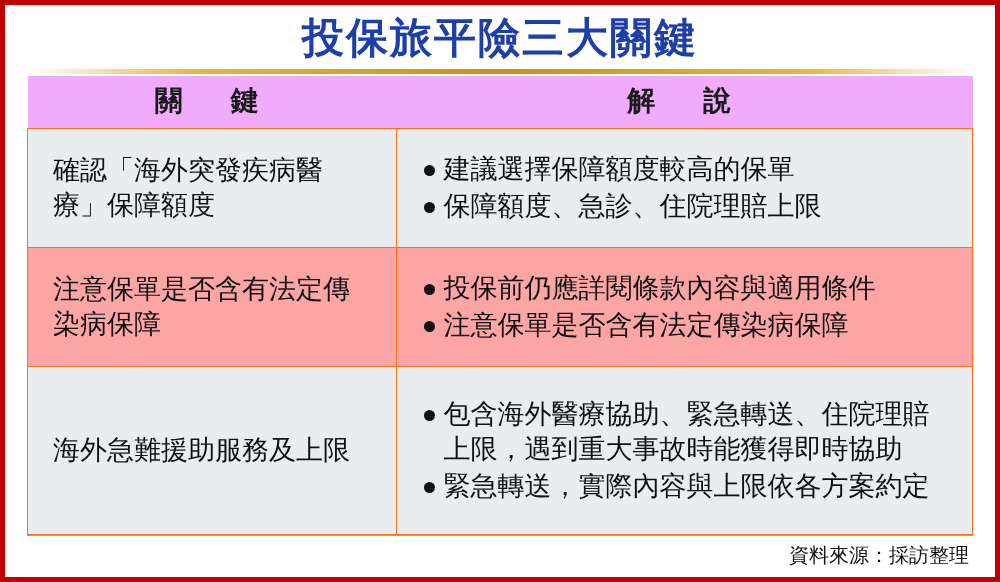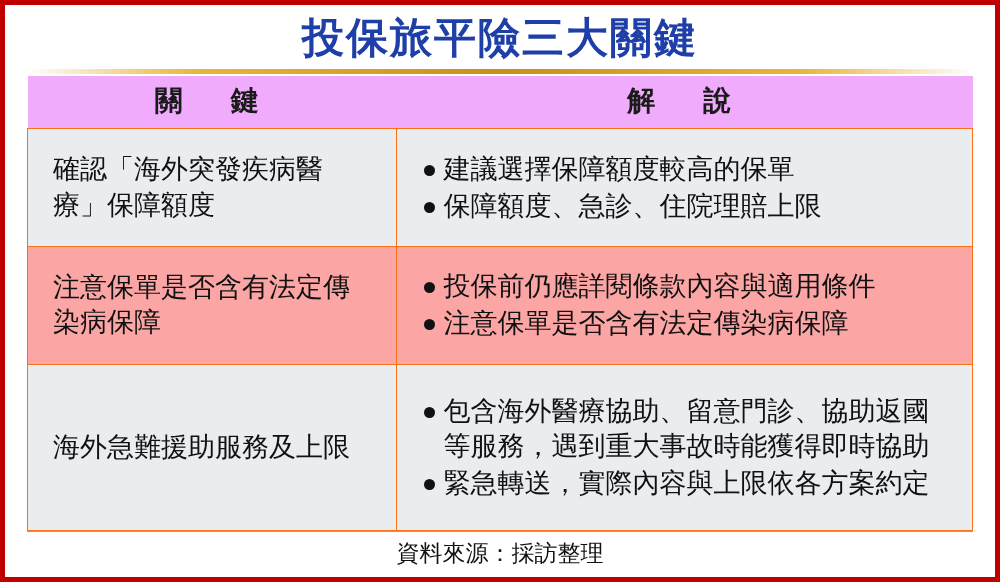--- a/index.html
+++ b/index.html
@@ -104,23 +104,23 @@
     position: absolute;
     left: 2px;
     top: 13px;
     width: 11px;
     height: 11px;
     background: #111111;
     border-radius: 50%;
   }
   .footer {
     display: flex;
-    justify-content: center;
+    justify-content: flex-end;
     align-items: center;
-    font-size: 23px;
+    font-size: 20px;
     color: #111111;
     padding: 6px 4px 8px 4px;
     border-top: 1px solid #9aa3ad;
   }
   .footer .src { text-align: left; }
   .footer .maker { text-align: right; }
 </style>
 </head>
 <body>
 
@@ -157,21 +157,21 @@
             <ul class="bullets">
               <li>投保前仍應詳閱條款內容與適用條件</li>
               <li>注意保單是否含有法定傳染病保障</li>
             </ul>
           </td>
         </tr>
         <tr class="shade">
           <td class="key">海外急難援助服務及上限</td>
           <td class="val">
             <ul class="bullets">
-              <li>包含海外醫療協助、留意門診、協助返國等服務，遇到重大事故時能獲得即時協助</li>
+              <li>包含海外醫療協助、緊急轉送、住院理賠上限，遇到重大事故時能獲得即時協助</li>
               <li>緊急轉送，實際內容與上限依各方案約定</li>
             </ul>
           </td>
         </tr>
       </tbody>
     </table>
 
     <div class="footer">
       <div class="src">資料來源：採訪整理</div>
     </div>

